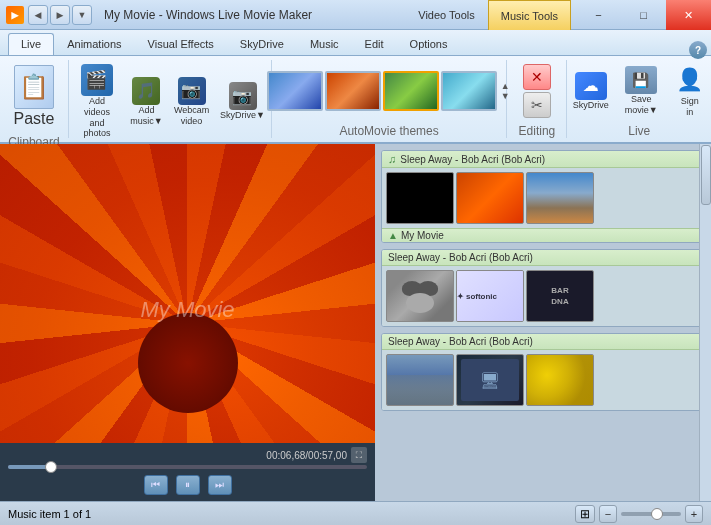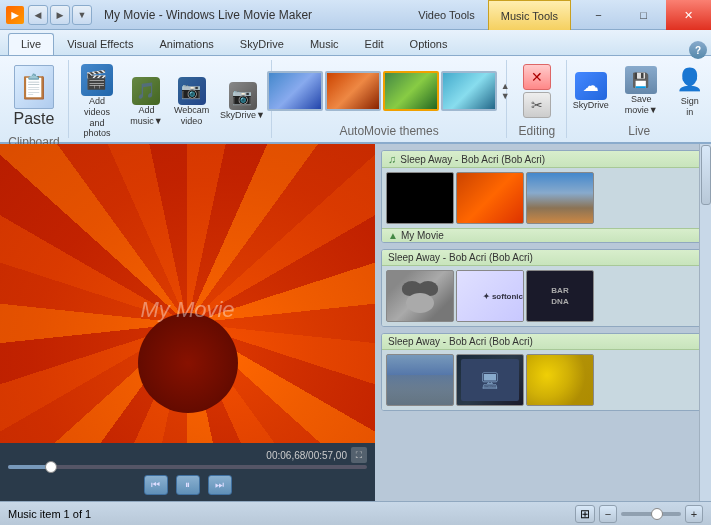--- a/index.html
+++ b/index.html
@@ -451,22 +451,22 @@
 
   <div class="win-controls">
     <div class="win-btn">−</div>
     <div class="win-btn">□</div>
     <div class="win-btn close">✕</div>
   </div>
 </div>
 
 <div class="ribbon-tabs">
   <div class="ribbon-tab active">Live</div>
+  <div class="ribbon-tab">Animations</div>
   <div class="ribbon-tab">Visual Effects</div>
-  <div class="ribbon-tab">Animations</div>
   <div class="ribbon-tab">SkyDrive</div>
   <div class="ribbon-tab">Music</div>
   <div class="ribbon-tab">Edit</div>
   <div class="ribbon-tab">Options</div>
   <div class="help-btn" style="position:relative; margin-left:auto; width:18px; height:18px; background:linear-gradient(to bottom, #88aacc, #5588aa); border-radius:50%; display:flex; align-items:center; justify-content:center; color:white; font-size:10px; font-weight:bold; cursor:pointer;">?</div>
 </div>
 
 <div class="ribbon">
 
   <div class="ribbon-group">
@@ -616,21 +616,21 @@
       <div class="segment-thumbs">
         <div class="thumb thumb-koala">
 
           <div style="width:100%; height:100%; background:linear-gradient(135deg, #888 20%, #aaa 50%, #777 80%); position:relative;">
             <div style="position:absolute; top:10px; left:15px; width:20px; height:15px; background:#555; border-radius:50% 50% 40% 40%;"></div>
             <div style="position:absolute; top:10px; right:15px; width:20px; height:15px; background:#555; border-radius:50% 50% 40% 40%;"></div>
             <div style="position:absolute; top:22px; left:50%; transform:translateX(-50%); width:28px; height:20px; background:#aaa; border-radius:50%;"></div>
           </div>
         </div>
         <div class="thumb thumb-softonic">
-          <div style="display:flex; flex-direction:column; align-items:flex-end; justify-content:center; width:100%; height:100%; background:linear-gradient(135deg,#e0e0ff,#c8c8ff);">
+          <div style="display:flex; flex-direction:column; align-items:flex-start; justify-content:center; width:100%; height:100%; background:linear-gradient(135deg,#e0e0ff,#c8c8ff);">
             <div style="font-size:8px; color:#334; font-weight:bold;">✦ softonic</div>
           </div>
         </div>
         <div class="thumb thumb-dna">
           <div style="display:flex; flex-direction:column; align-items:center; justify-content:center; width:100%; height:100%; background:#1a1a2a; color:#aaa; font-size:8px; text-align:center; font-weight:bold; line-height:1.4;">
             <div>BAR</div>
               <div>DNA</div>
           </div>
         </div>
       </div>

